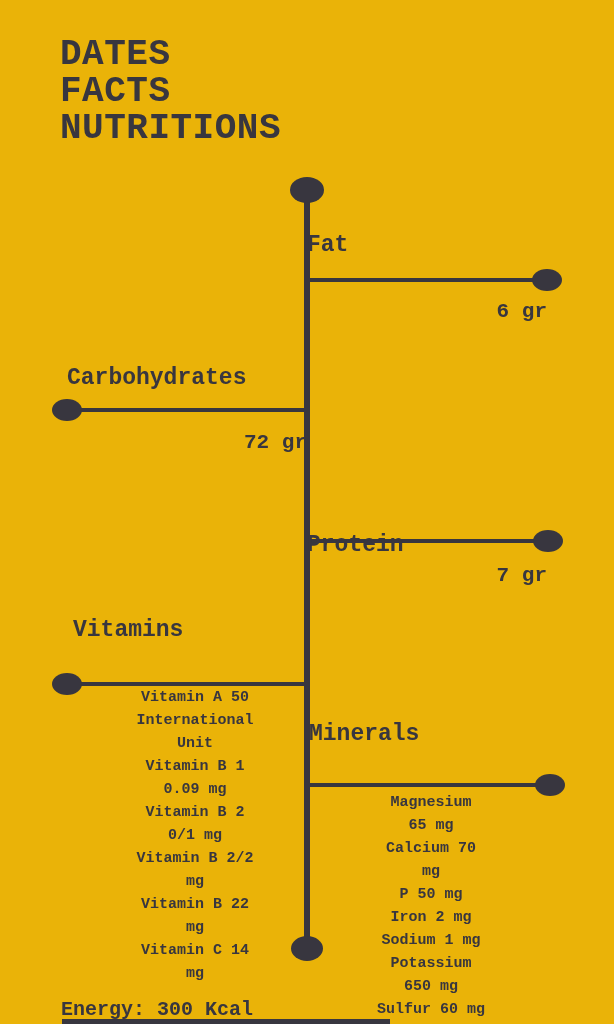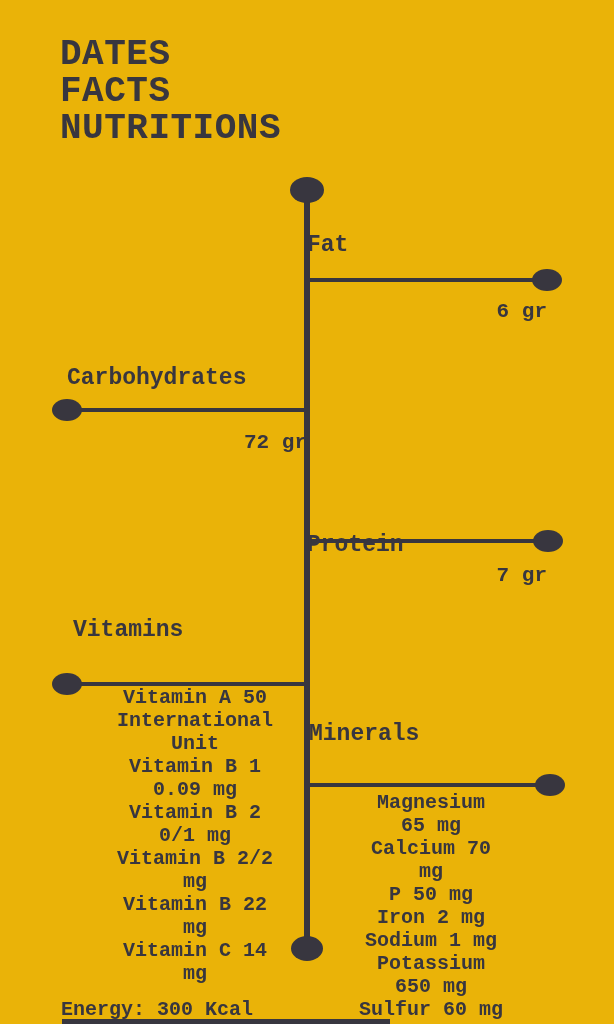--- a/index.html
+++ b/index.html
@@ -81,21 +81,21 @@
   .label-carbs    { left: 67px;  top: 365px; }
   .value-carbs    { left: 67px;  top: 431px; }
   .label-protein  { left: 307px; top: 496px; margin-top: 36px; }
   .value-protein  { left: 307px; top: 564px; }
   .label-vitamins { left: 73px;  top: 617px; }
   .label-minerals { left: 309px; top: 721px; }
   .items {
     position: absolute;
     width: 240px;
     text-align: center;
-    font-size: 20px;
+    font-size: 15px;
     line-height: 23px;
     font-weight: bold;
     white-space: pre-line;
     color: #38363f;
   }
   .items-vitamins { left: 75px;  top: 686px; }
   .items-minerals { left: 311px; top: 791px; }
   
   .energy {
     position: absolute;

